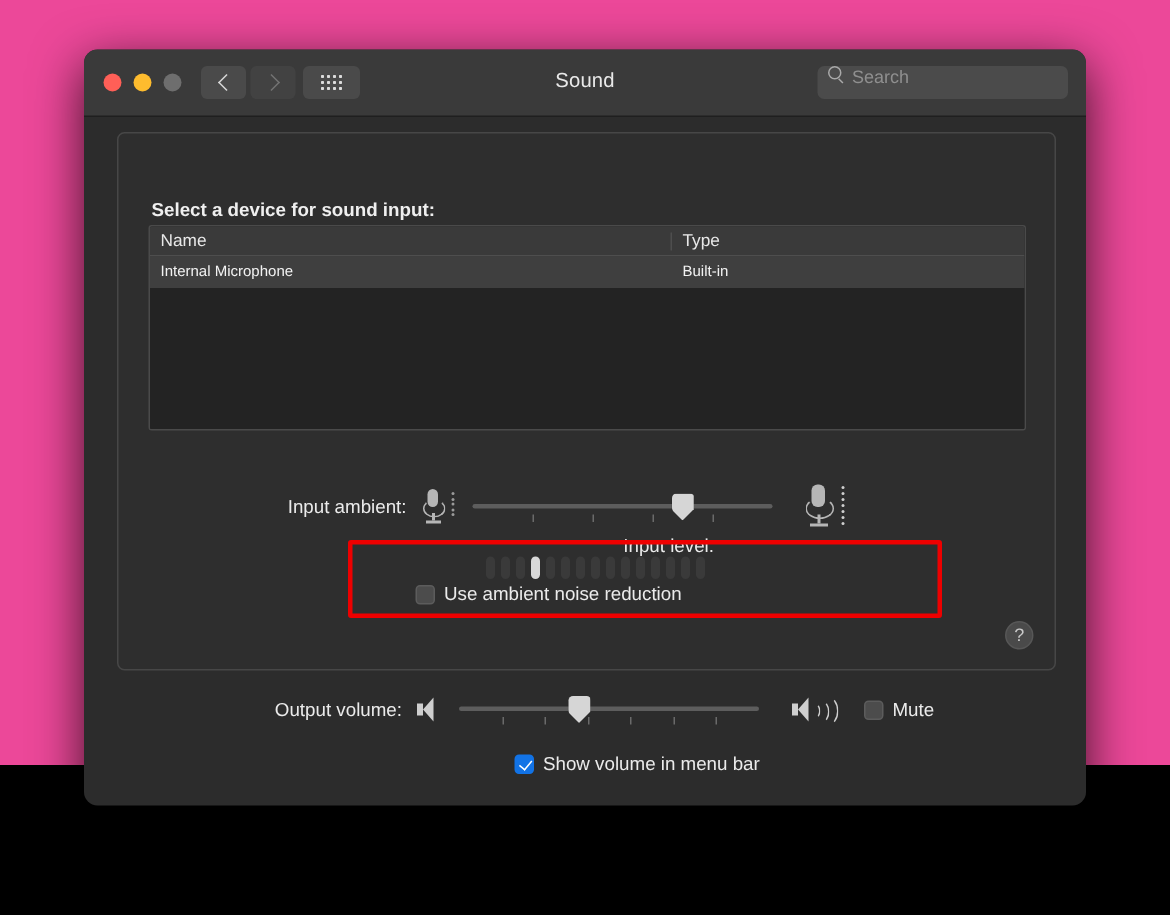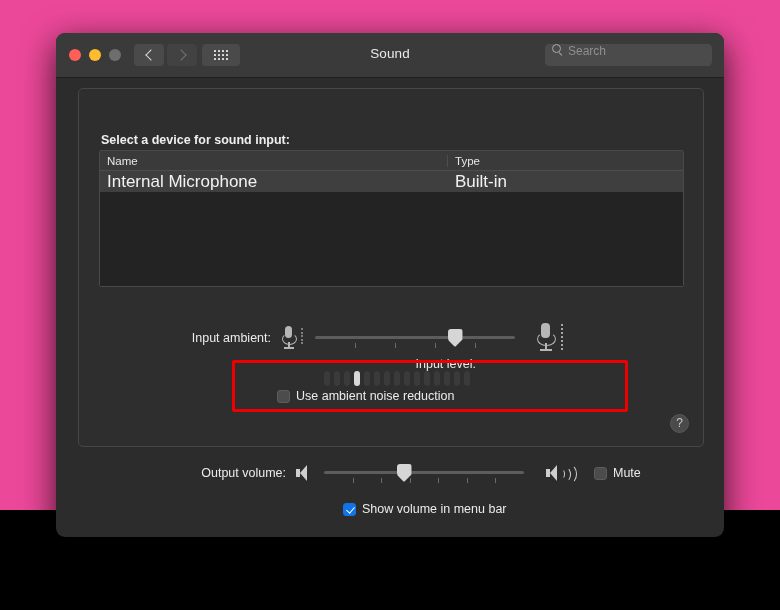--- a/index.html
+++ b/index.html
@@ -231,21 +231,21 @@
     padding-left: 7px;
   }
   .dev-row {
     display: flex;
     height: 21px;
     align-items: center;
     background: #3f3f3f;
   }
   .dev-row .col {
     color: #f2f2f2;
-    font-size: 17px;
+    font-size: 10px;
     padding-left: 7px;
   }
   .col.name { width: 348px; border-right: 1px solid #4e4e4e; box-sizing: border-box; }
   .col.type { flex: 1; }
   .dev-row .col.name { border-right: none; }
   .dev-blank { background: #232323; height: 94px; }
 
   
   .redbox {
     position: absolute;
@@ -448,21 +448,21 @@
     box-sizing: border-box;
     color: #c9c9c9;
     font-size: 12px;
     line-height: 17px;
     text-align: center;
   }
 
   
   .out-row {
     position: absolute;
-    left: 38px;
+    left: 20px;
     top: 427px;
     width: 624px;
     display: flex;
     align-items: center;
   }
   .out-row .row-label {
     width: 192px;
   }
   .out-slider { width: 200px; }
 

